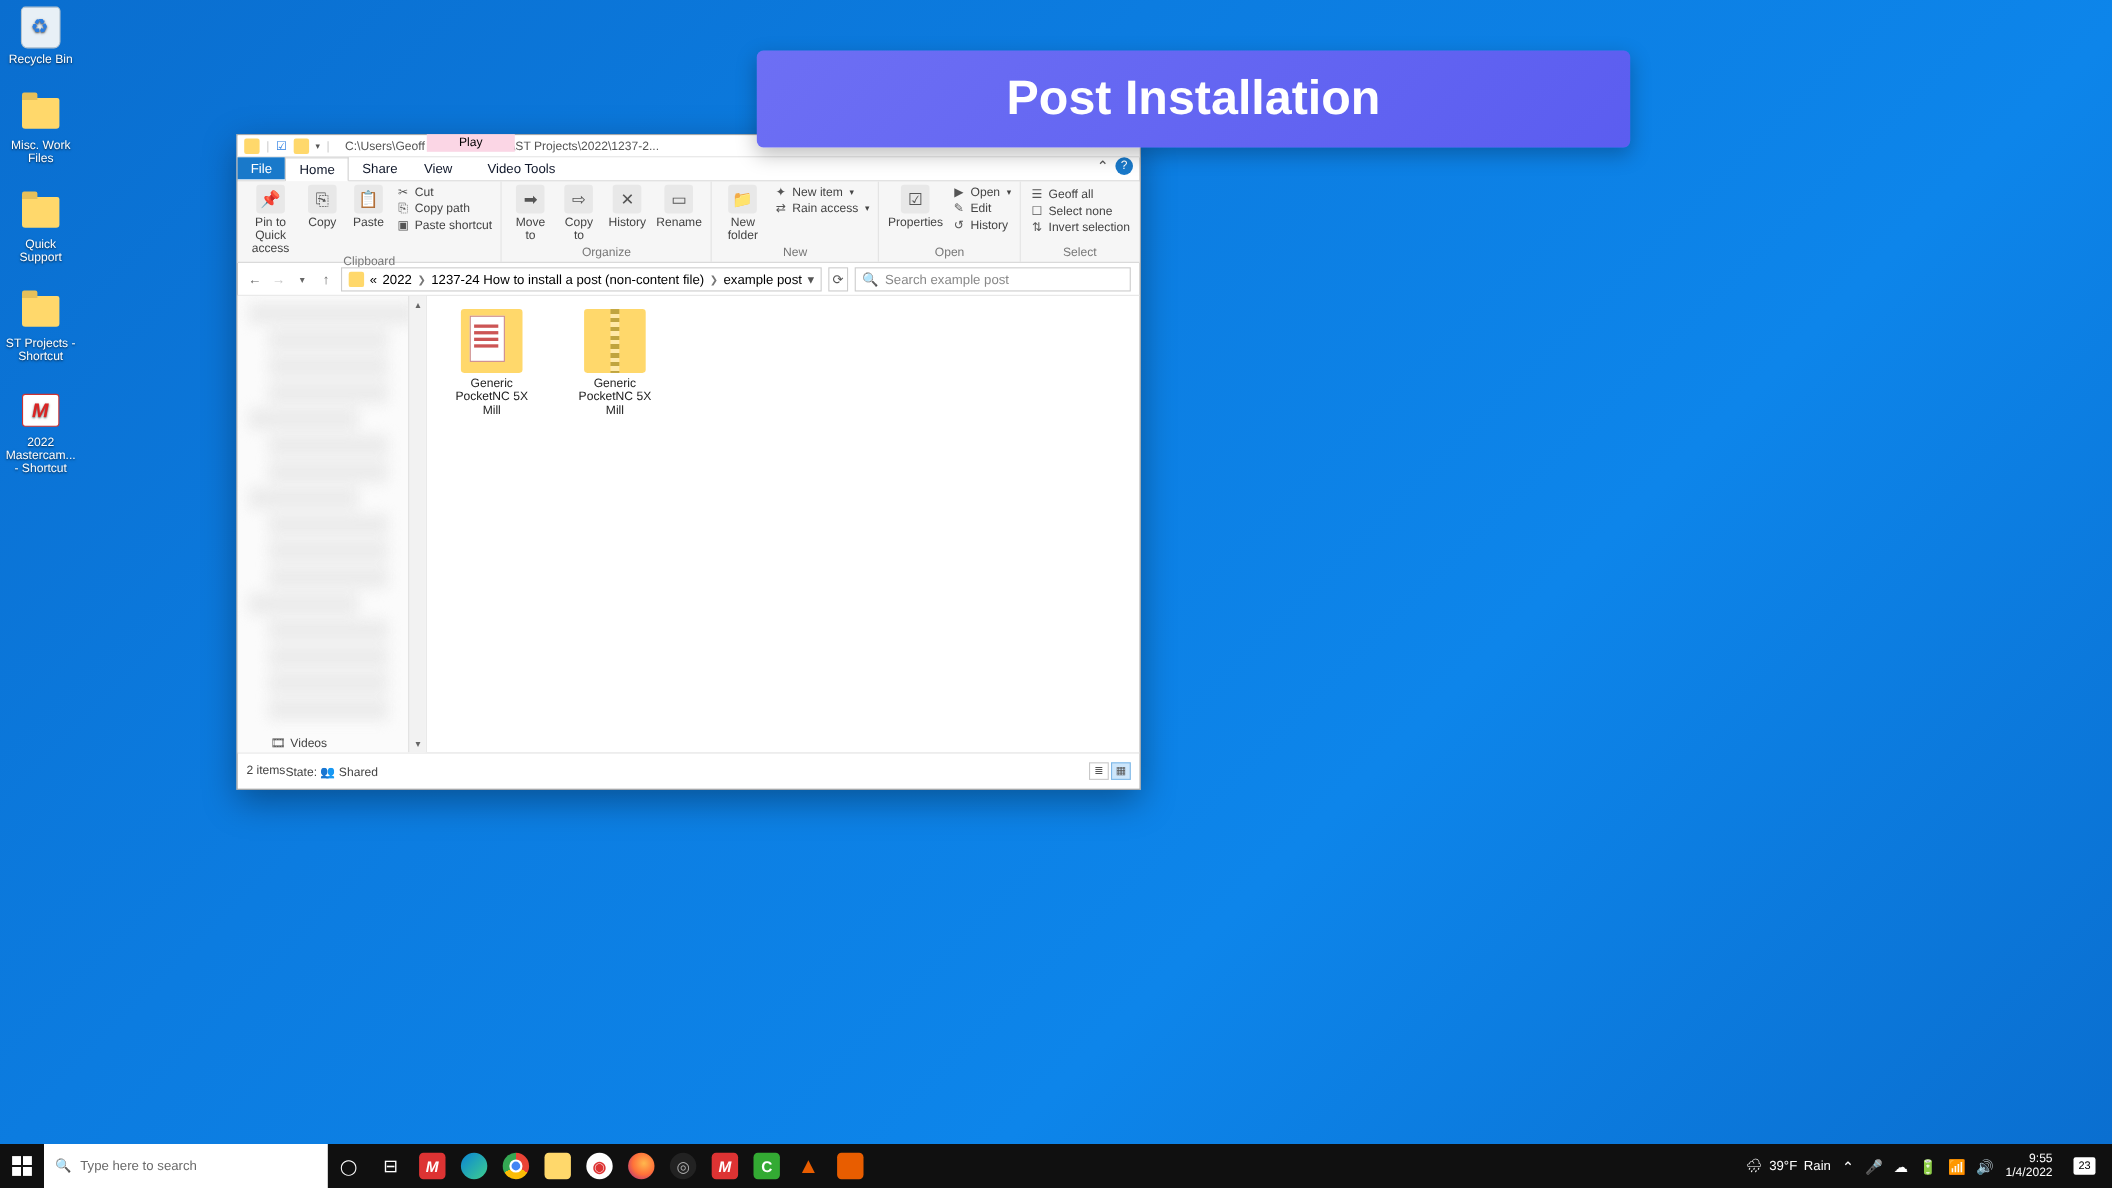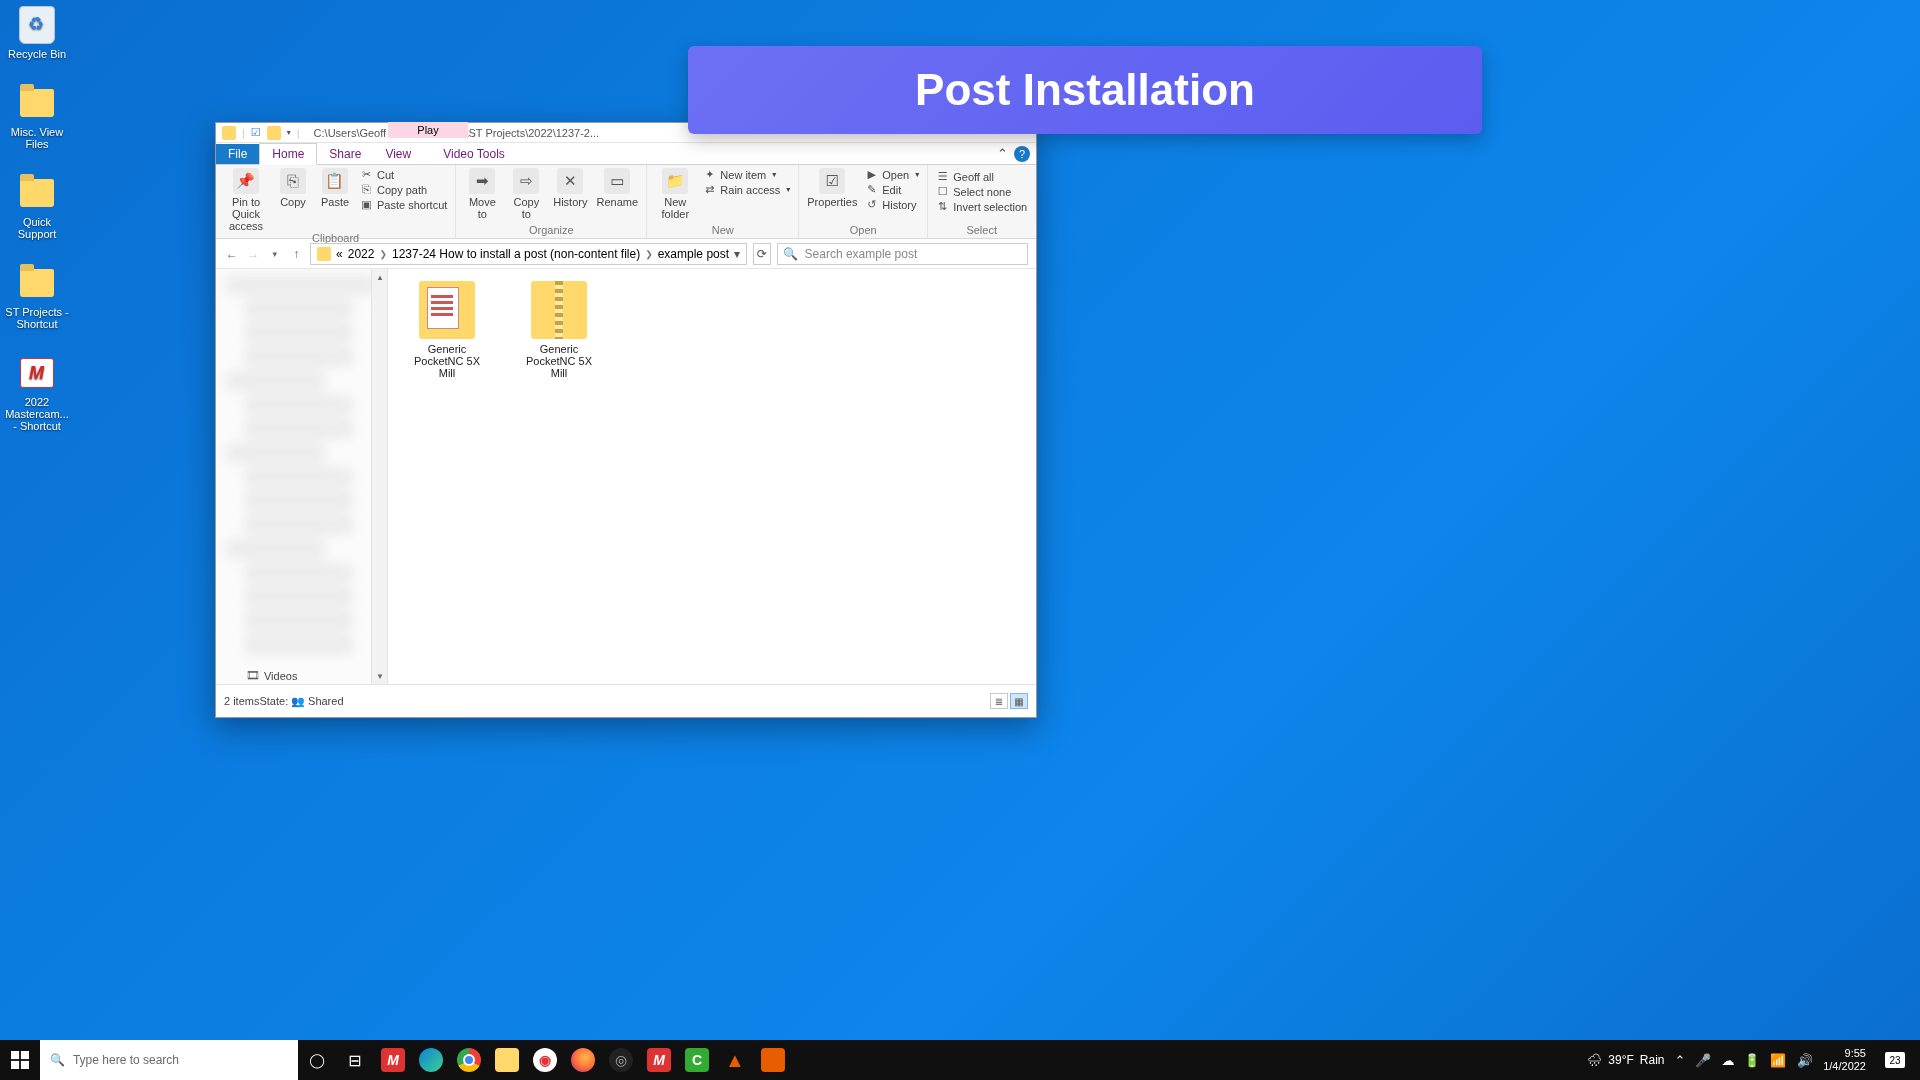--- a/index.html
+++ b/index.html
@@ -31,22 +31,22 @@
 
   
   .explorer { position:absolute; left:215px; top:122px; width:822px; height:596px; background:#fff;
     border:1px solid #9a9a9a; box-shadow:0 10px 30px rgba(0,0,0,.35); display:flex; flex-direction:column;}
   .title-row { height:20px; background:#fff; display:flex; align-items:center; font-size:11px; color:#555; border-bottom:1px solid #e5e5e5;}
   .title-row .qat{display:flex;gap:6px;padding:0 6px;align-items:center;}
   .qat-ico{width:14px;height:14px;background:#ffd86b;border-radius:2px;}
   .title-row .path{flex:1;white-space:nowrap;overflow:hidden;text-overflow:ellipsis;padding-left:8px;}
   .play-tab{width:80px;text-align:center;background:#fbd6e5;font-size:11px;padding:2px 0;position:absolute;left:388px;top:122px;}
 
-  .tabs { height:22px; display:flex; align-items:center; gap:0; font-size:12px; border-bottom:1px solid #d0d0d0;}
-  .tab { padding:3px 12px; color:#701a75; cursor:default;}
+  .tabs { height:22px; display:flex; align-items:flex-start; gap:0; font-size:12px; border-bottom:1px solid #d0d0d0;}
+  .tab { padding:3px 12px; color:#0f172a; cursor:default;}
   .tab.file{background:#1979ca;color:#fff;}
   .tab.active{border:1px solid #d0d0d0;border-bottom:1px solid #fff;background:#fff;}
   .tab.tools{margin-left:8px;}
   .tabs .spacer{flex:1;}
   .tabs .min-rib{font-size:13px;color:#555;padding:0 6px;}
   .tabs .help{width:16px;height:16px;border-radius:50%;background:#1979ca;color:#fff;font-size:11px;display:flex;align-items:center;justify-content:center;margin-right:6px;}
 
   .ribbon { height:74px; background:#f6f6f6; border-bottom:1px solid #d8d8d8; display:flex; font-size:11px; color:#444;}
   .group { border-right:1px solid #e3e3e3; padding:3px 8px 0; display:flex; flex-direction:column;}
   .group .label{text-align:center;color:#777;margin-top:auto;padding-bottom:2px;}
@@ -113,21 +113,21 @@
   <div class="d-icon">
     <div class="glyph">
         <div class="recycle-glyph"></div>
       </div>
     <div>Recycle Bin</div>
   </div>
   <div class="d-icon">
     <div class="glyph">
         <div class="folder-glyph"></div>
       </div>
-    <div>Misc. View Files</div>
+    <div>Misc. Work Files</div>
   </div>
   <div class="d-icon">
     <div class="glyph">
         <div class="folder-glyph"></div>
       </div>
     <div>Quick Support</div>
   </div>
   <div class="d-icon">
     <div class="glyph">
         <div class="folder-glyph"></div>

